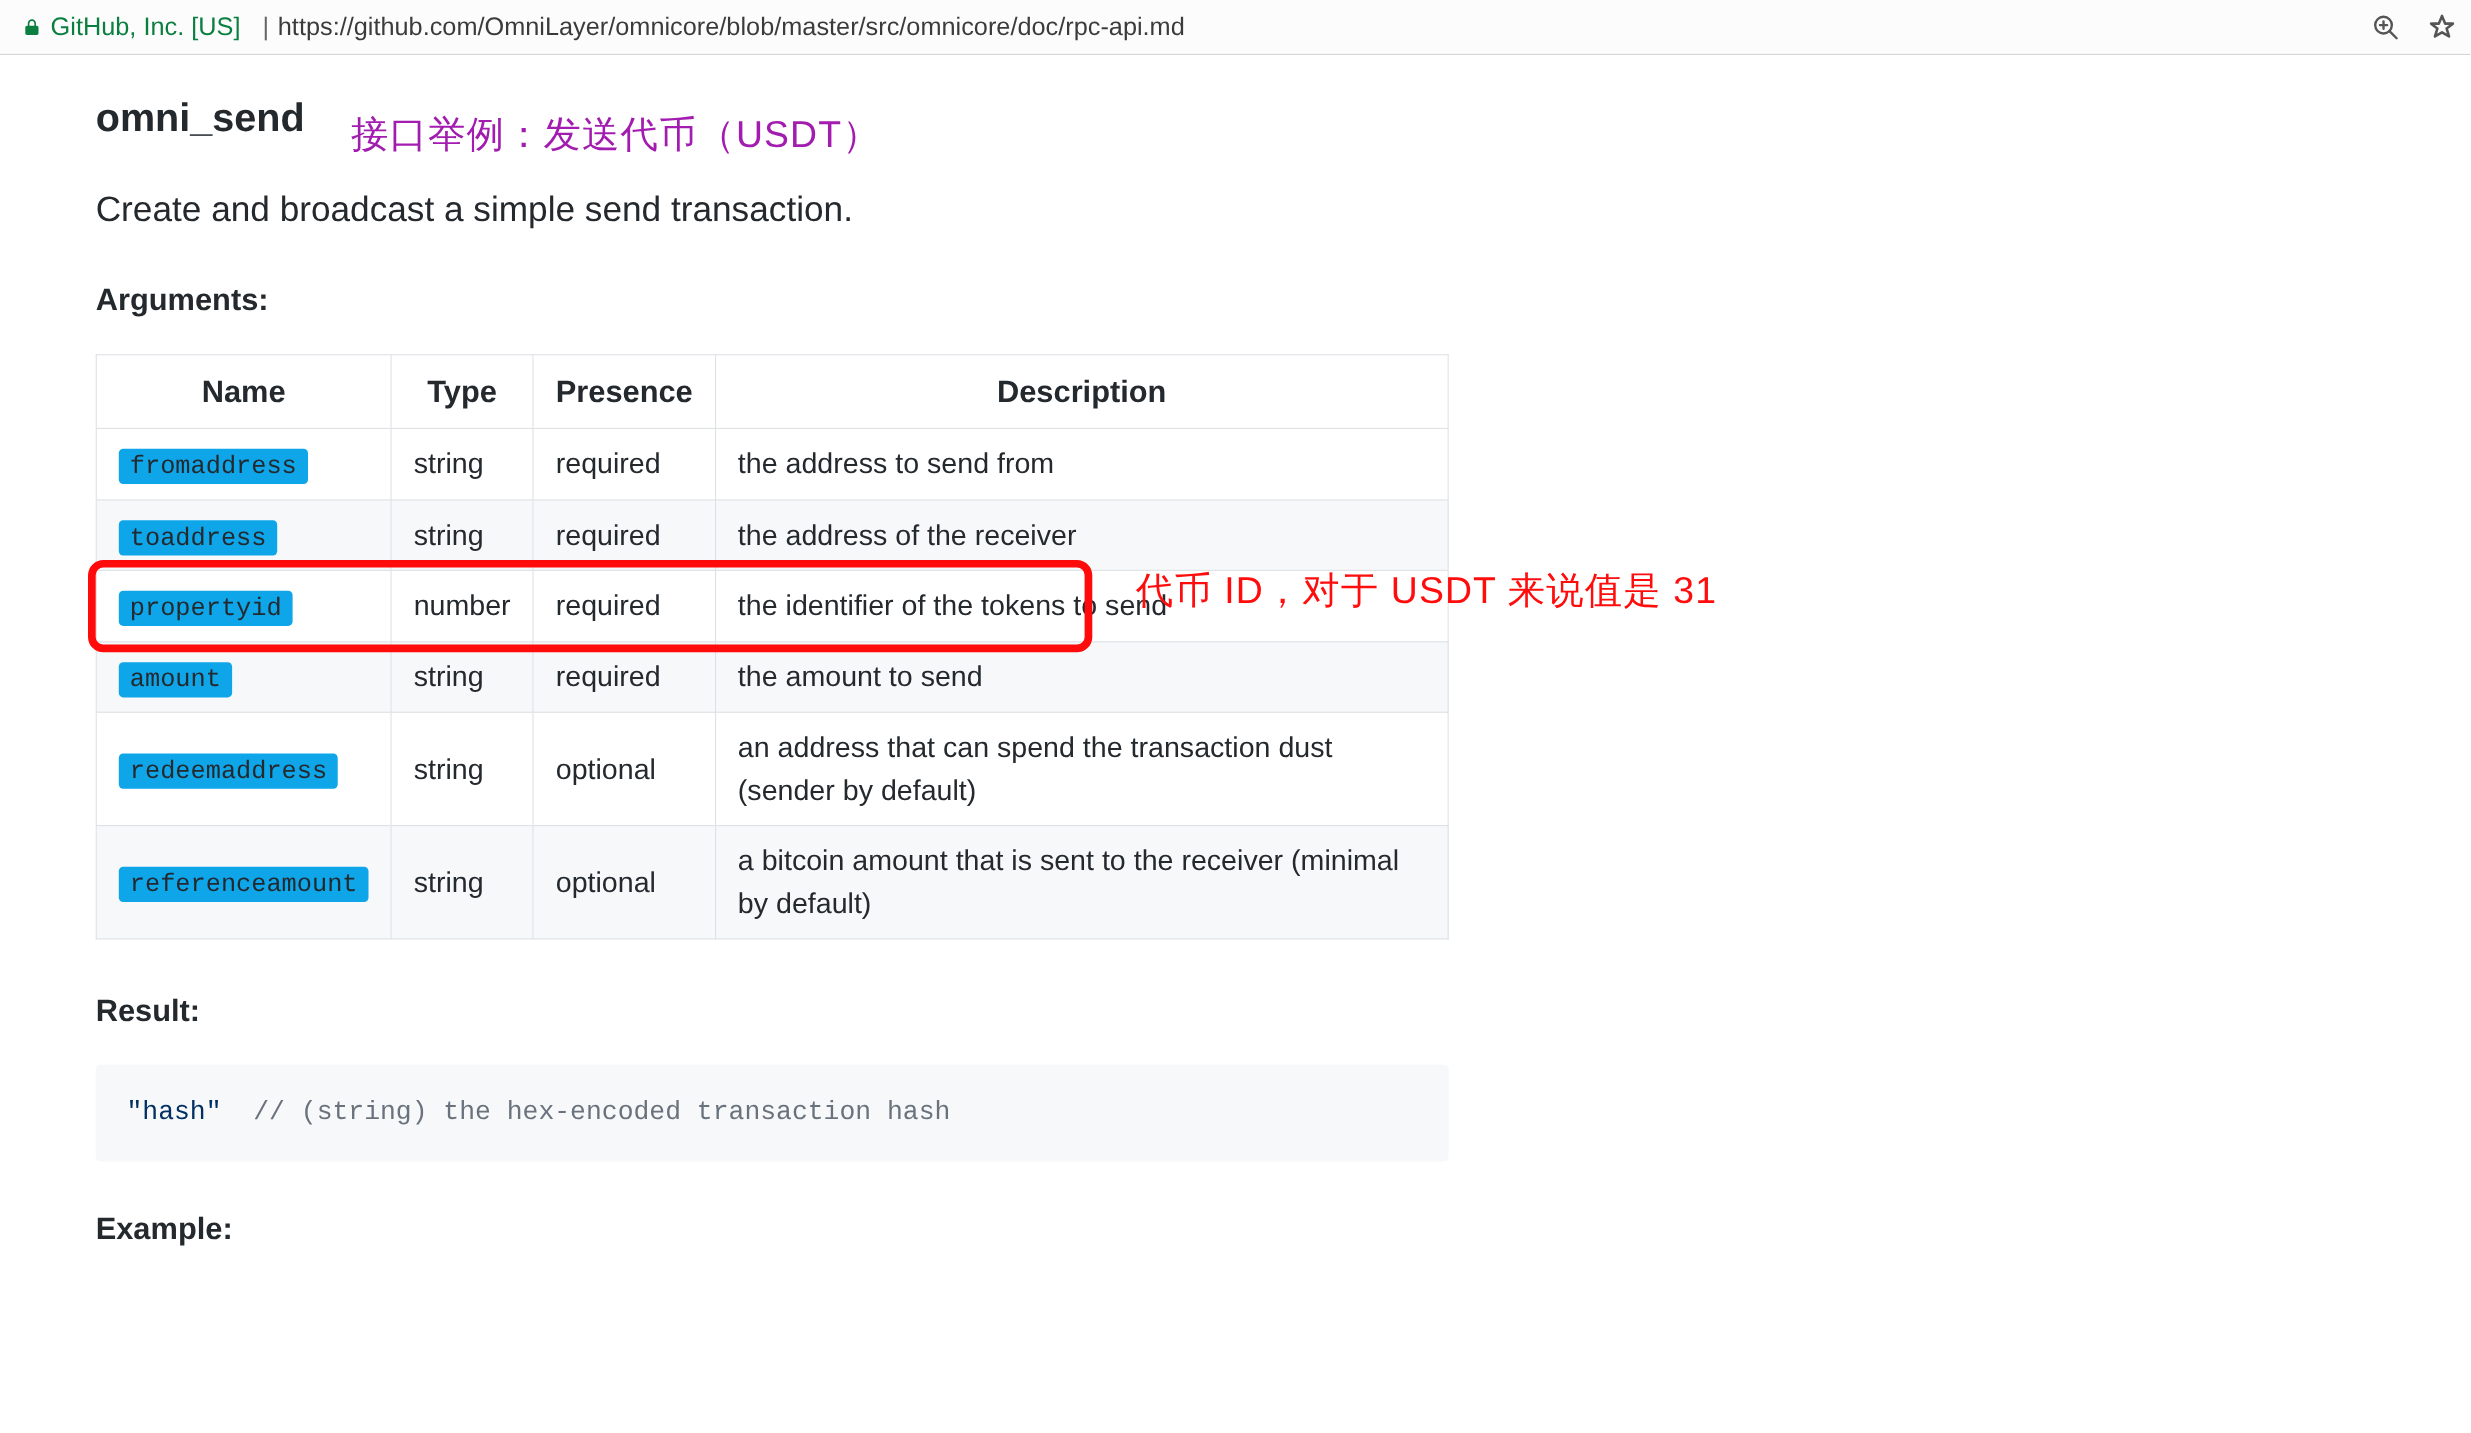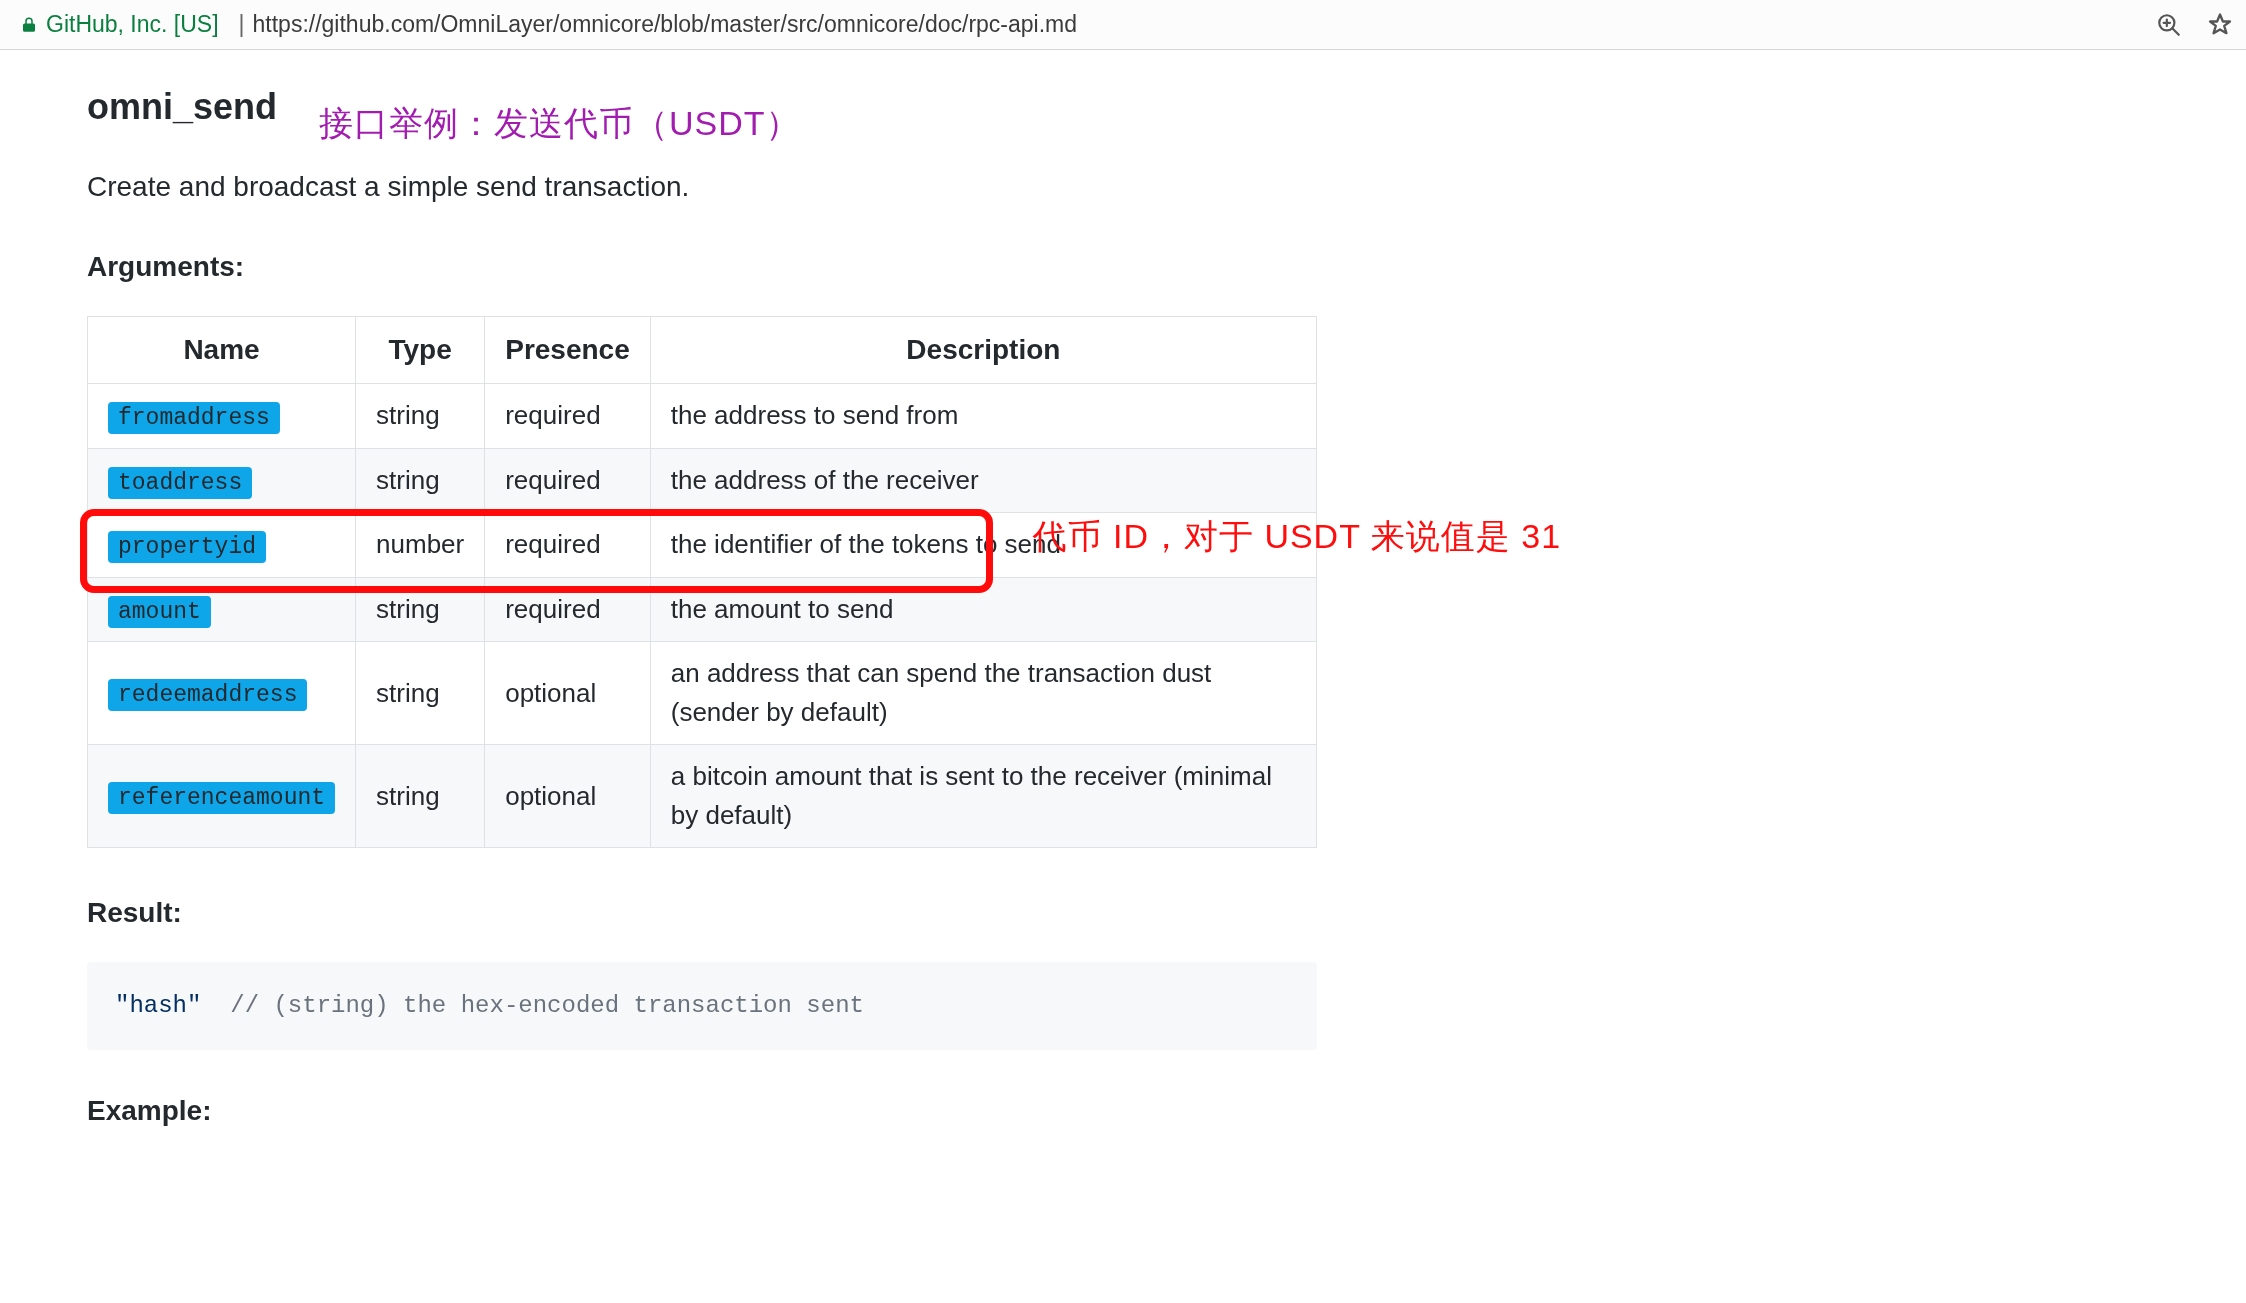--- a/index.html
+++ b/index.html
@@ -81,21 +81,21 @@
   }
   .head-row { display:flex; align-items:center; gap:42px; }
   .anno-red {
     color: #a21caf;
     font-size: 34px;
     font-weight: 400;
     letter-spacing: 1px;
   }
 
   .md p.lead {
-    font-size: 28px;
+    font-size: 32px;
     margin: 0 0 38px 0;
   }
 
   .md h3.sect {
     font-size: 28px;
     font-weight: 700;
     margin: 0 0 28px 0;
   }
 
   
@@ -251,21 +251,21 @@
             <td data-interactable="false"><code class="tok" data-interactable="false">referenceamount</code></td>
             <td data-interactable="false">string</td>
             <td data-interactable="false">optional</td>
             <td data-interactable="false">a bitcoin amount that is sent to the receiver (minimal by default)</td>
           </tr>
         </tbody>
     </table>
 
     <h3 class="sect" style="margin-top:44px" data-interactable="false">Result:</h3>
 
-    <pre class="result-block" data-interactable="false"><span class="str" data-interactable="false">"hash"</span>  <span class="cmt" data-interactable="false">// (string) the hex-encoded transaction sent</span></pre>
+    <pre class="result-block" data-interactable="false"><span class="str" data-interactable="false">"hash"</span>  <span class="cmt" data-interactable="false">// (string) the hex-encoded transaction hash</span></pre>
 
     <h3 class="sect" data-interactable="false">Example:</h3>
 
   </div>
 
   <div id="hlbox" class="hl-box" data-interactable="false" style="left: 46.5px; top: 458.5px; width: 899px; height: 70.5px;"></div>
   <div id="hlnote" class="hl-note" data-interactable="false" style="left: 999.5px; top: 464px;">代币 ID，对于 USDT 来说值是 31</div>
 
 </div>
 

